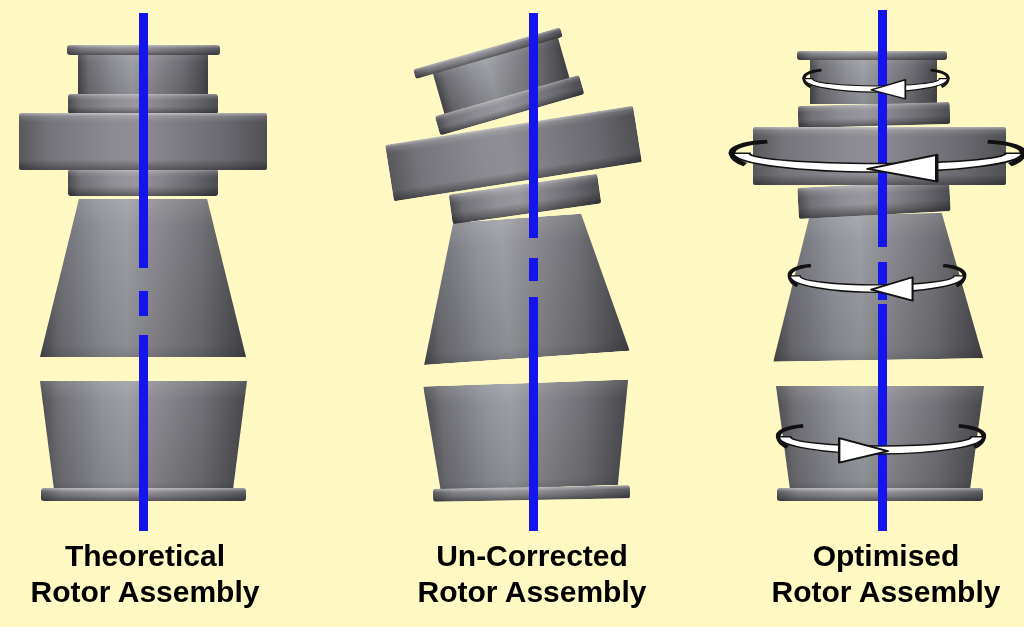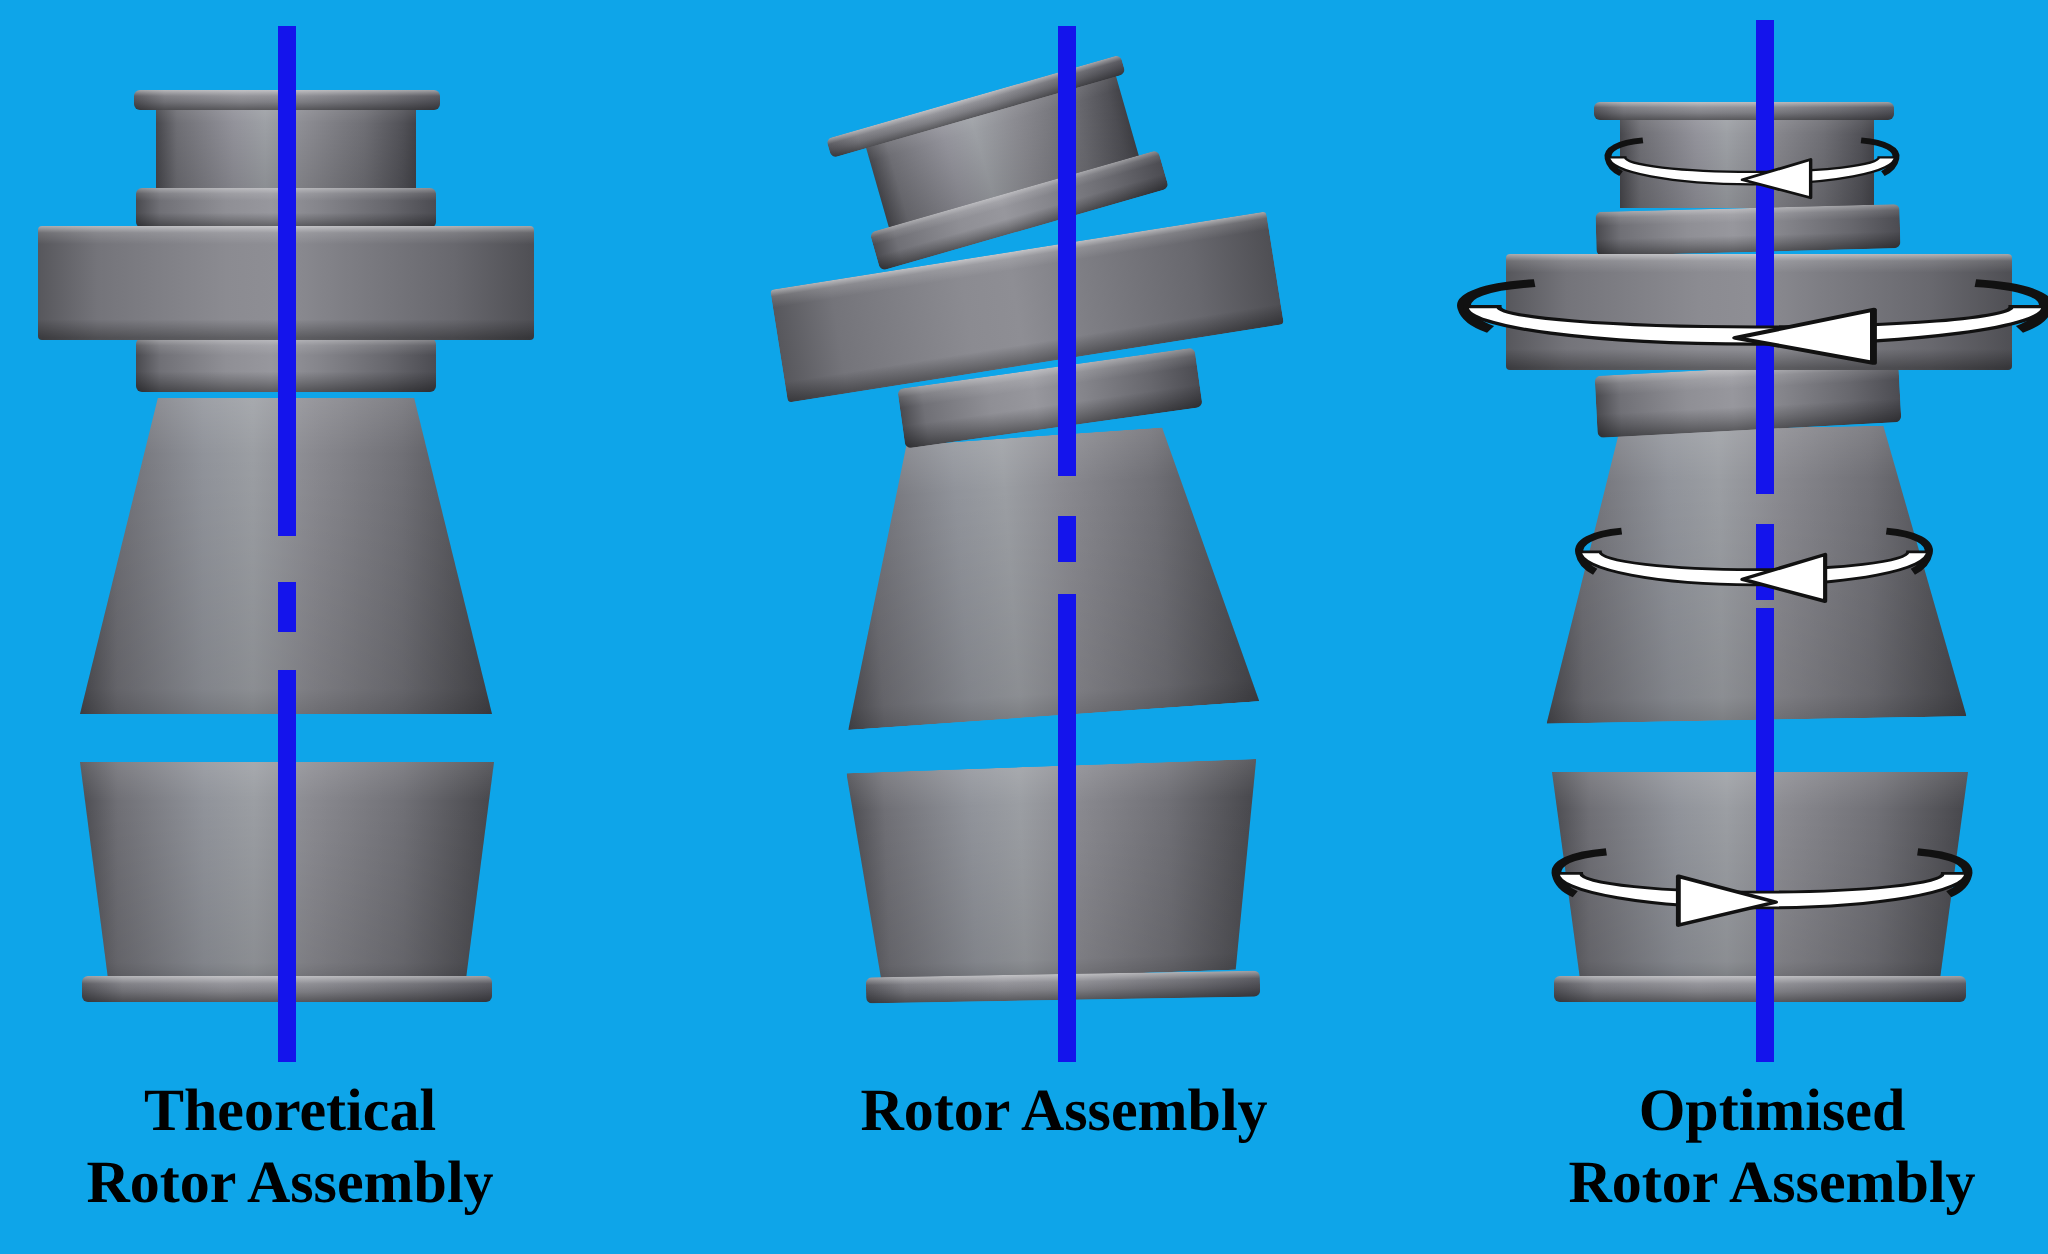--- a/index.html
+++ b/index.html
@@ -38,21 +38,21 @@
   <defs>
     <symbol id="rot-arrow" viewBox="0 0 220 64" preserveAspectRatio="none">
       <path d="M30,11 C12,13 3,19 4.5,27 C5.5,33 9,37.5 14,40.5" fill="none" stroke="#111" stroke-width="5"></path>
       <path d="M190,11 C208,13 217,19 215.5,27 C214.5,33 211,37.5 206,40.5" fill="none" stroke="#111" stroke-width="5"></path>
       <path d="M5,26 A105 24 0 0 0 215,26 L203,26 A93 13 0 0 1 17,26 Z" fill="#fff" stroke="#111" stroke-width="2"></path>
       <path d="M103,46 L153,28 L153,62 Z" fill="#fff" stroke="#111" stroke-width="2.5" stroke-linejoin="round"></path>
     </symbol>
   </defs>
 </svg>
 
-<div id="canvas" style="background: #0ea5e9; font-family: Liberation Serif, serif;">
+<div id="canvas" style="background: #fef9c3;">
 
   <div class="rotor" style="left:0">
     <div class="part cylinder" style="left:78px;top:53px;width:130px;height:44px"></div>
     <div class="part flange" style="left:67px;top:45px;width:153px;height:10px"></div>
     <div class="part collar" style="left:68px;top:94px;width:150px;height:20px"></div>
     <div class="part cone" style="left:40px;top:199px;width:206px;height:158px;clip-path:polygon(18.9% 0,81.1% 0,100% 100%,0 100%)"></div>
     <div class="part collar" style="left:68px;top:169px;width:150px;height:27px"></div>
     <div class="part disc" style="left:19px;top:113px;width:248px;height:57px"></div>
     <div class="part drum" style="left:40px;top:381px;width:207px;height:109px;clip-path:polygon(0 0,100% 0,93.2% 100%,6.8% 100%)"></div>
     <div class="part ring" style="left:33px;top:356px;width:221px;height:28px"></div>
@@ -75,20 +75,21 @@
     <div class="part cone" style="left:79px;top:218px;width:206px;height:140px;transform:rotate(-4deg);clip-path:polygon(18.9% 0,81.1% 0,100% 100%,0 100%)"></div>
     <div class="part collar" style="left:110px;top:184px;width:150px;height:30px;transform:rotate(-8deg)"></div>
     <div class="part disc" style="left:48px;top:125px;width:251px;height:57px;transform:rotate(-9deg)"></div>
     <div class="part drum" style="left:85px;top:383px;width:205px;height:105px;transform:rotate(-2deg);clip-path:polygon(0 0,100% 0,93.2% 100%,6.8% 100%)"></div>
     <div class="part ring" style="left:81px;top:363px;width:220px;height:28px;transform:rotate(-3.5deg)"></div>
     <div class="part flange" style="left:93px;top:487px;width:197px;height:13px;transform:rotate(-1deg)"></div>
     <div class="axis" style="left: 189px; top: 13px; height: 225px; background: rgb(20, 20, 236);"></div>
     <div class="axis" style="left: 189px; top: 258px; height: 23px; background: rgb(20, 20, 236);"></div>
     <div class="axis" style="left: 189px; top: 297px; height: 234px; background: rgb(20, 20, 236);"></div>
     <div class="caption" style="left: 22px; top: 538px; color: rgb(0, 0, 0);">
+      <div>Un-Corrected</div>
       <div>Rotor Assembly</div>
     </div>
   </div>
 
   <div class="rotor" style="left:700px">
     <div class="part cylinder" style="left:110px;top:58px;width:127px;height:46px"></div>
     <div class="part flange" style="left:97px;top:51px;width:150px;height:9px"></div>
     <div class="part collar" style="left:98px;top:104px;width:152px;height:22px;transform:rotate(-1.5deg)"></div>
     <div class="part cone" style="left:72px;top:214px;width:210px;height:146px;transform:rotate(-1deg);clip-path:polygon(18.6% 0,81.4% 0,100% 100%,0 100%)"></div>
     <div class="part collar" style="left:98px;top:184px;width:152px;height:31px;transform:rotate(-3deg)"></div>

